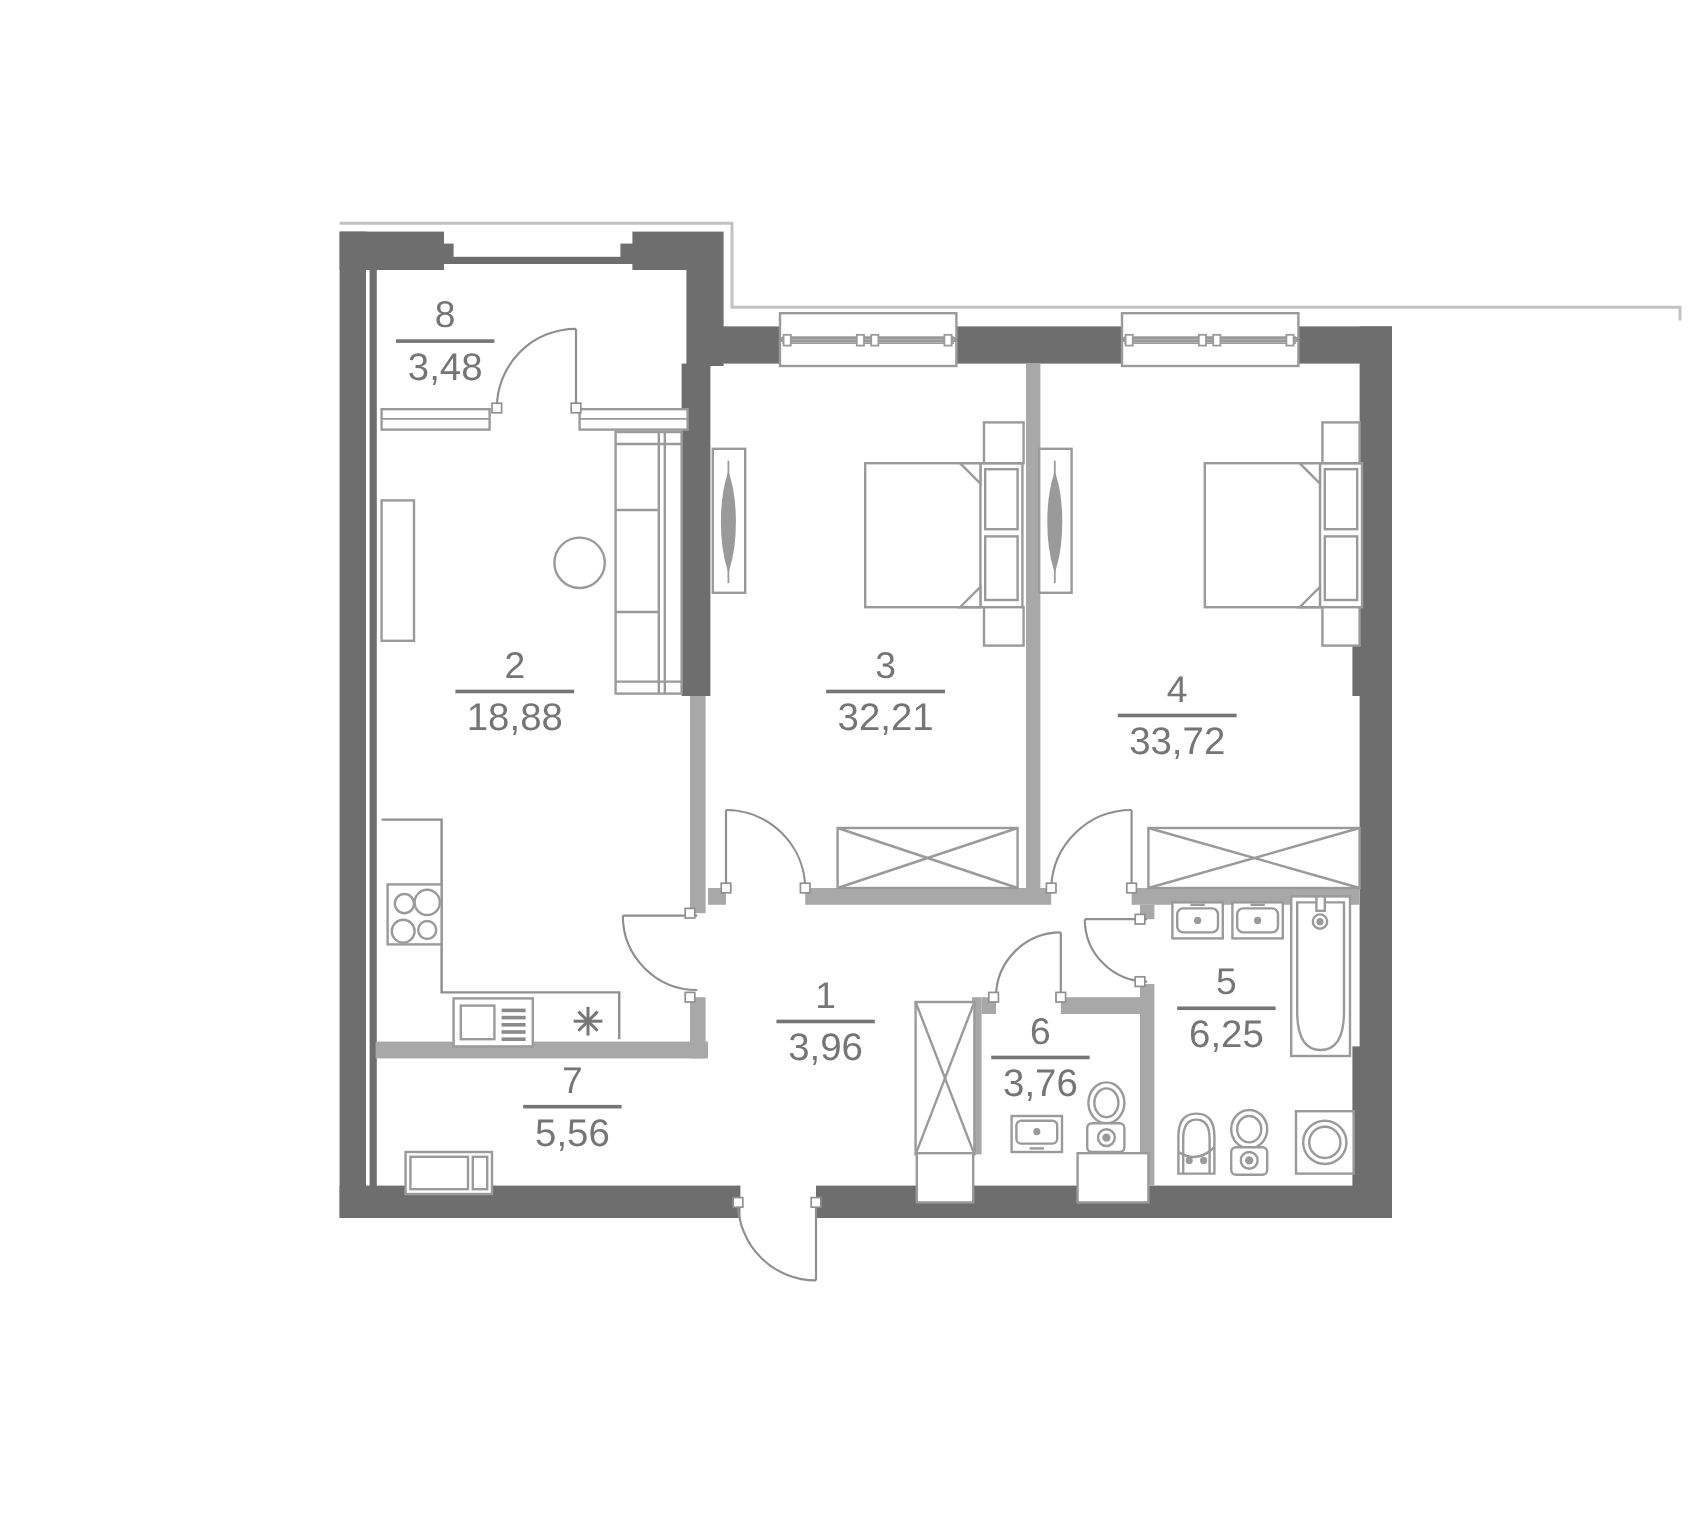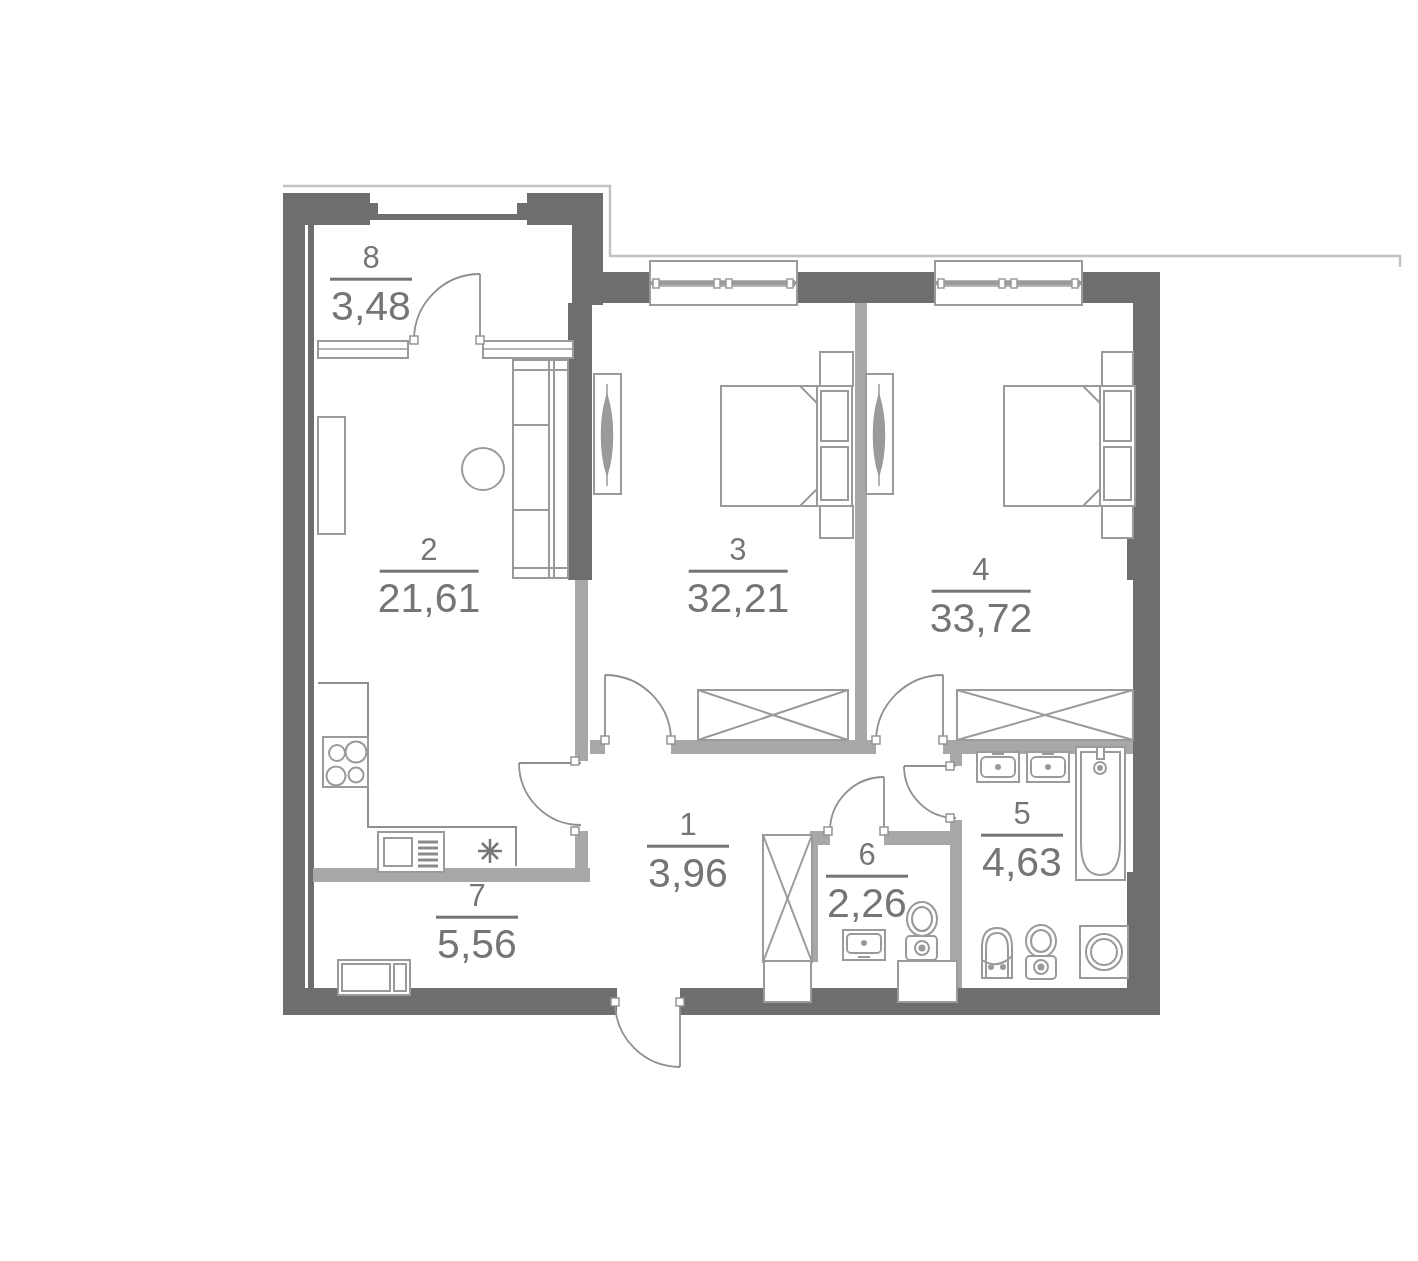--- a/index.html
+++ b/index.html
@@ -3,21 +3,21 @@
 <meta charset="utf-8">
 <style>
   html,body{margin:0;padding:0;background:#ffffff;}
   #stage{position:relative;width:1418px;height:1261px;background:#ffffff;overflow:hidden;
          font-family:"Liberation Sans","DejaVu Sans",sans-serif;}
   #plan-svg{position:absolute;left:0;top:0;}
   .room-label{position:absolute;transform:translate(-50%,-50%);text-align:center;
               color:#757575;font-size:31px;line-height:1.12;user-select:none;}
   .room-label .num{font-size:31px;}
   .room-label .rule{height:3px;background:#757575;margin:2px auto 3px auto;}
-  .room-label .area{font-size:41px;}
+  .room-label .area{font-size:32px;}
   .rule.w4{width:82px;}
   .rule.w5{width:99px;}
 </style>
 </head>
 <body>
 
 <div id="stage">
 <svg id="plan-svg" width="1418" height="1261" viewBox="0 0 1418 1261">
 
   <g stroke="#c2c2c2" stroke-width="2.5" fill="none">
@@ -293,41 +293,41 @@
 </svg>
 
   <div class="room-label" style="left:688px;top:852px">
     <div class="num">1</div>
     <div class="rule w4"></div>
     <div class="area">3,96</div>
   </div>
   <div class="room-label" style="left:429px;top:577px">
     <div class="num">2</div>
     <div class="rule w5"></div>
-    <div class="area">21,61</div>
+    <div class="area">18,88</div>
   </div>
   <div class="room-label" style="left:738px;top:577px">
     <div class="num">3</div>
     <div class="rule w5"></div>
     <div class="area">32,21</div>
   </div>
   <div class="room-label" style="left:981px;top:597px">
     <div class="num">4</div>
     <div class="rule w5"></div>
     <div class="area">33,72</div>
   </div>
   <div class="room-label" style="left:1022px;top:841px">
     <div class="num">5</div>
     <div class="rule w4"></div>
-    <div class="area">4,63</div>
+    <div class="area">6,25</div>
   </div>
   <div class="room-label" style="left:867px;top:882px">
     <div class="num">6</div>
     <div class="rule w4"></div>
-    <div class="area">2,26</div>
+    <div class="area">3,76</div>
   </div>
   <div class="room-label" style="left:477px;top:923px">
     <div class="num">7</div>
     <div class="rule w4"></div>
     <div class="area">5,56</div>
   </div>
   <div class="room-label" style="left:371px;top:285px">
     <div class="num">8</div>
     <div class="rule w4"></div>
     <div class="area">3,48</div>

